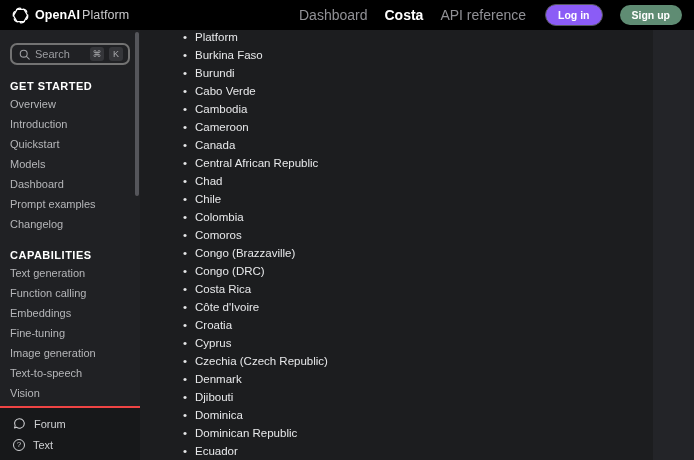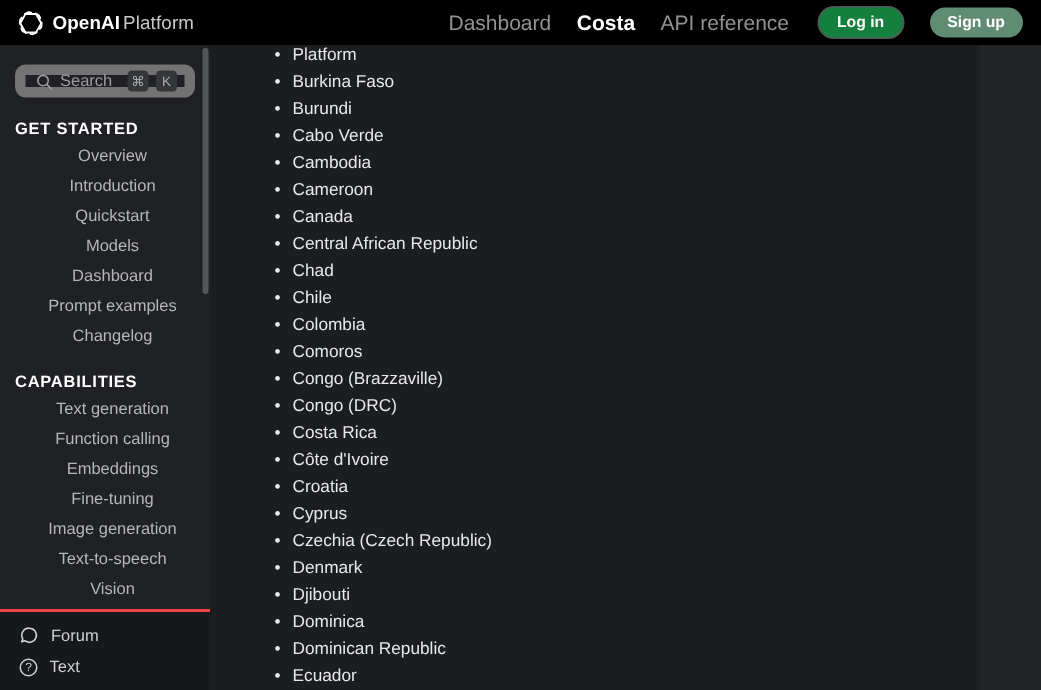--- a/index.html
+++ b/index.html
@@ -19,46 +19,46 @@
   }
   .brand { display: flex; align-items: center; gap: 6px; }
   .brand svg { display: block; }
   .brand-text { font-size: 12.5px; letter-spacing: .1px; }
   .brand-text .b1 { color: #fff; font-weight: 700; }
   .brand-text .b2 { color: #c9c9cc; font-weight: 400; margin-left: 2px; }
   .hnav { display: flex; align-items: center; gap: 17px; }
   .hnav-link { font-size: 14px; color: #919196; cursor: pointer; }
   .hnav-link.active { color: #fff; font-weight: 700; }
   .btn { font-size: 10.5px; font-weight: 700; border-radius: 20px; padding: 4px 12px; cursor: pointer; line-height: 1.2; }
-  .btn-login { color: #fff; background: #15803d; border: 1px solid #55565a; margin-left: 2px; }
+  .btn-login { color: #fff; background: #8b5cf6; border: 1px solid #55565a; margin-left: 2px; }
   .btn-signup { color: #fff; border: none; }
 
   
   .page-body { display: flex; height: 430px; position: relative; }
 
   
   .sidebar {
     width: 140px; flex-shrink: 0; background: #202124; position: relative;
   }
   .search-box {
     margin: 13px 10px 0 10px; height: 22px;
-    border: 7px solid #737373; border-radius: 7px;
+    border: 2px solid #737373; border-radius: 7px;
     display: flex; align-items: center; gap: 5px; padding: 0 5px 0 7px;
     cursor: pointer;
   }
   .search-label { flex: 1; font-size: 11px; color: #9c9da1; }
   .keycap {
     width: 14px; height: 14px; background: #35363a; border-radius: 3px;
     color: #a9aaae; font-size: 9px; display: flex; align-items: center; justify-content: center;
   }
   .section-title {
     font-size: 11px; font-weight: 700; color: #fff; letter-spacing: .5px;
     margin: 15px 0 2px 10px; text-transform: uppercase;
   }
-  .side-list { list-style: none; margin: 0; padding: 0; text-align: center; }
+  .side-list { list-style: none; margin: 0; padding: 0; }
   .side-list li {
     font-size: 11px; color: #b5b6b9; line-height: 20px; padding-left: 10px;
     cursor: pointer; white-space: nowrap;
   }
   .side-scrollbar {
     position: absolute; top: 2px; right: 1px; width: 4px; height: 164px;
     background: #55565b; border-radius: 2px;
   }
   .side-footer {
     position: absolute; left: 0; right: 0; bottom: 0;

